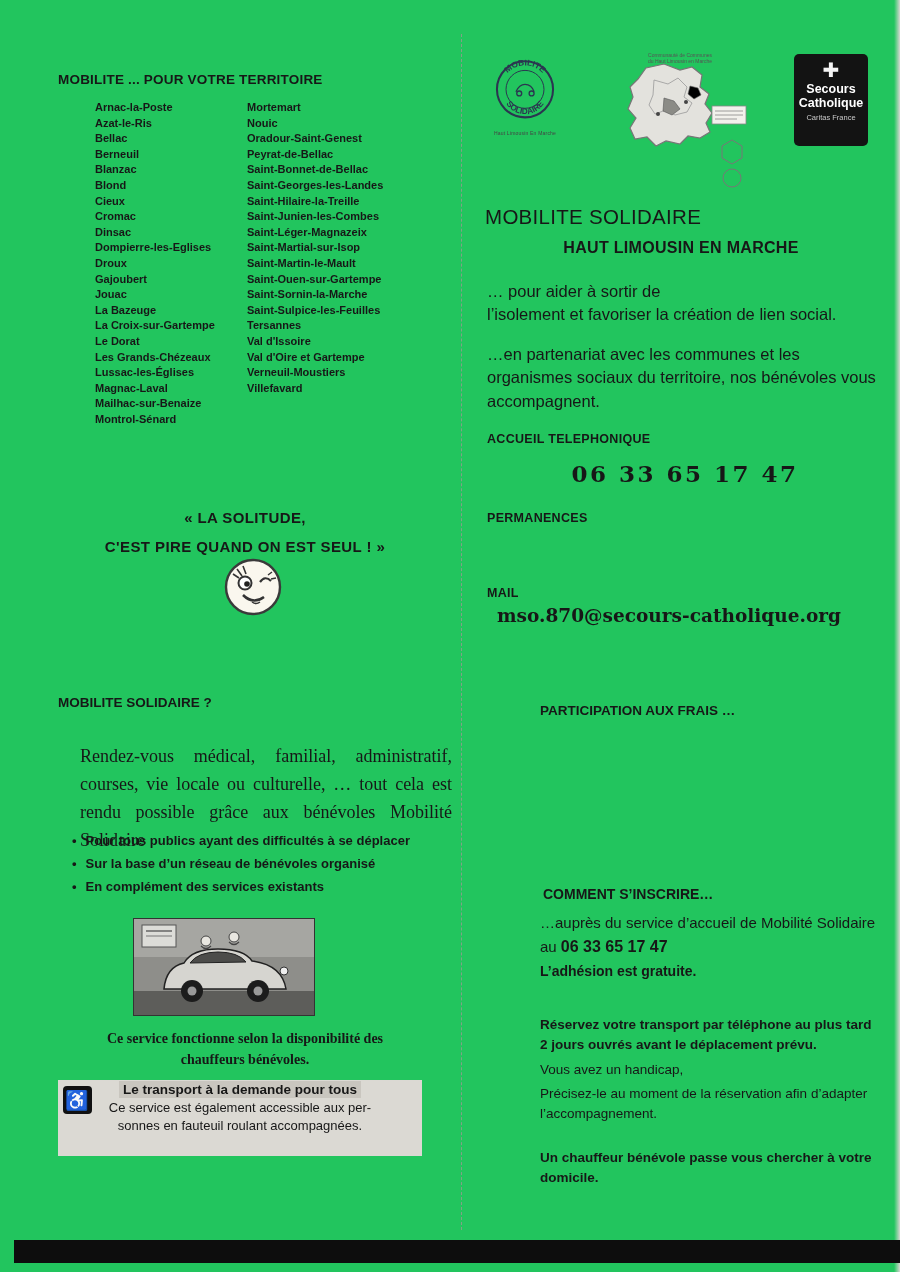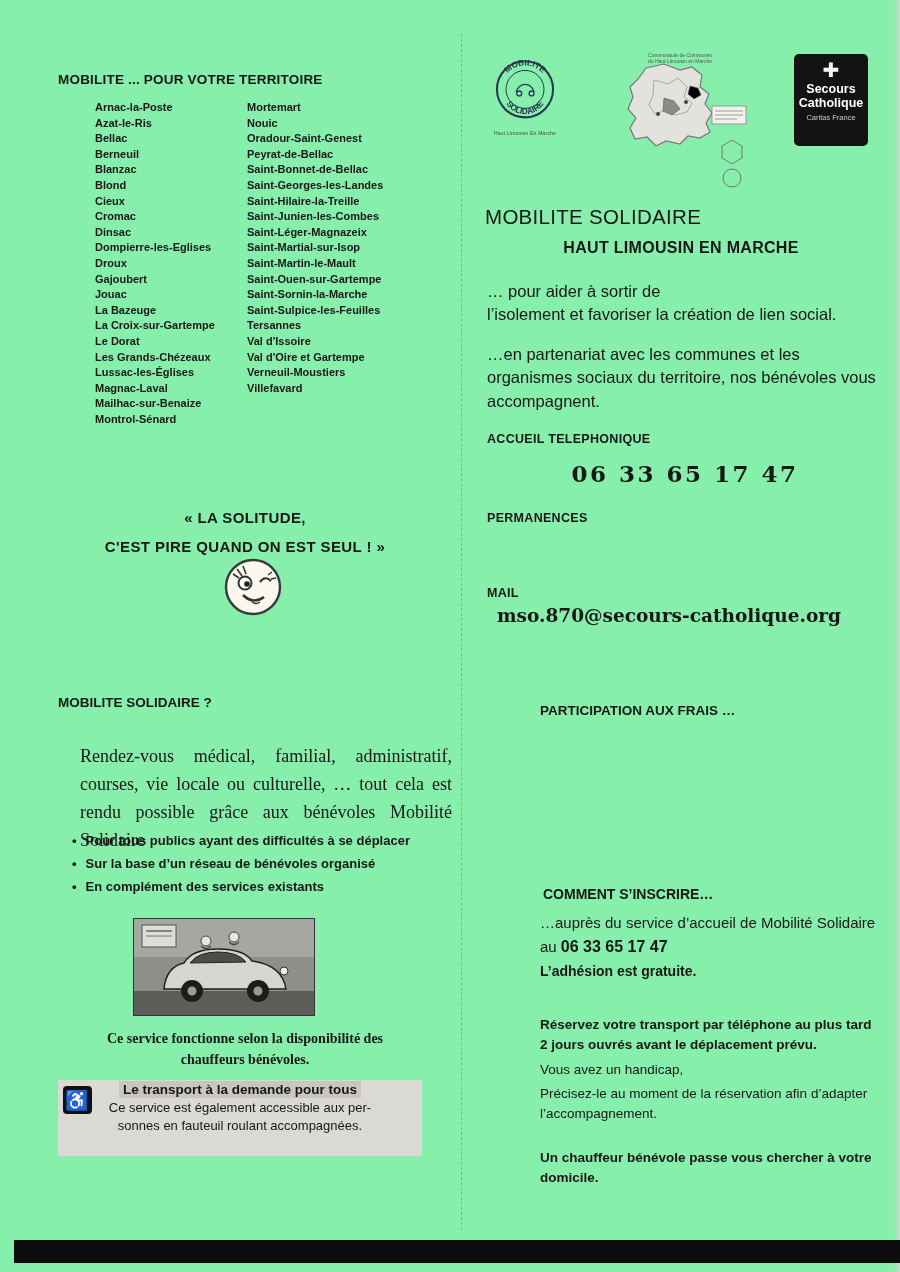--- a/index.html
+++ b/index.html
@@ -1,16 +1,16 @@
 <!DOCTYPE html>
 <html><head>
 <meta charset="utf-8">
 <style>
   html,body{margin:0;padding:0;background:#d6d4d0;}
-  .page{position:relative;width:900px;height:1272px;margin:0 auto;background:#86efac;
+  .page{position:relative;width:900px;height:1272px;margin:0 auto;background:#22c55e;
         font-family:"Liberation Sans",sans-serif;color:#171717;overflow:hidden;}
   .abs{position:absolute;}
 
   .fold{left:461px;top:34px;height:1196px;width:0;border-left:1px dashed #9a9890;opacity:.8;}
   .bottom-bar{left:14px;top:1240px;width:886px;height:23px;background:#0d0d0d;}
   .edge-shade{right:0;top:0;width:6px;height:1272px;background:linear-gradient(to left,#d9d7d2,rgba(217,215,210,0));}
 
   .pre{white-space:pre-line;}
   .lbl{font-weight:bold;font-size:12.5px;letter-spacing:.3px;text-align:center;}
 

